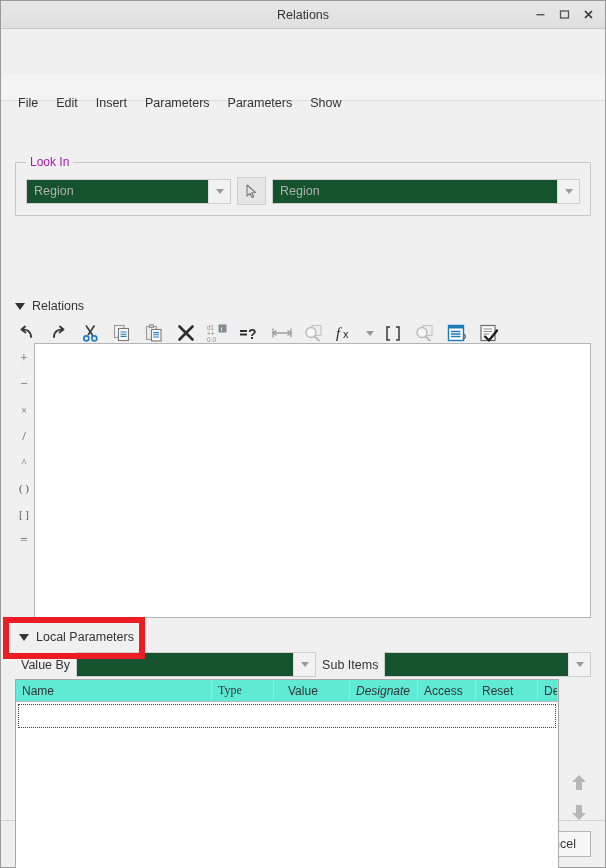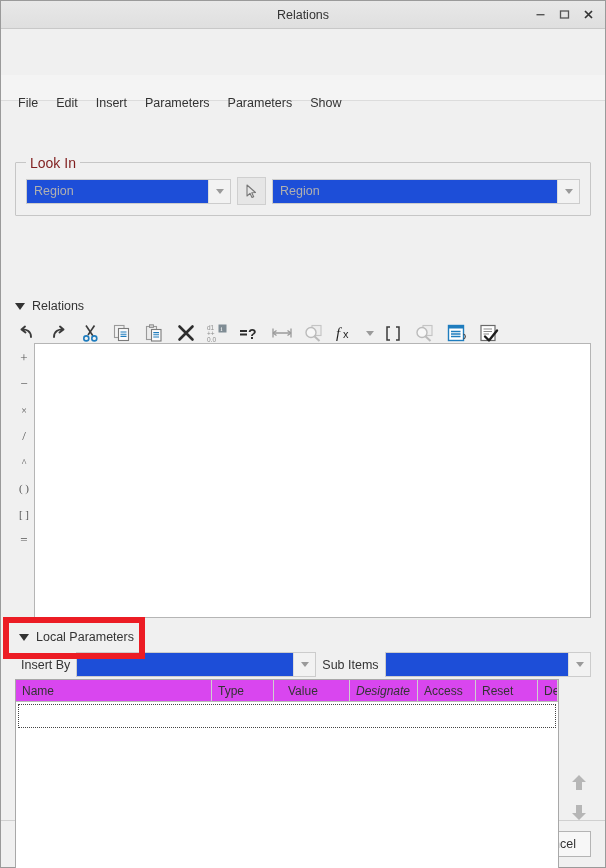--- a/index.html
+++ b/index.html
@@ -48,29 +48,29 @@
   .content{flex:1;position:relative;padding:0;}
 
   
   .groupbox{
     position:absolute;left:14px;top:15px;right:14px;height:52px;
     border:1px solid #c6c6c6;border-radius:1px;
     background:transparent;
   }
   .group-legend{
     position:absolute;left:10px;top:-8px;background:#f0f0f0;
-    padding:0 4px;font-size:14px;color:#7f1d1d;
+    padding:0 4px;font-size:12px;color:#a21caf;
   }
   .lookin-row{
     position:absolute;left:10px;right:10px;top:14px;
     display:flex;align-items:center;gap:6px;
   }
   .combo{
     height:25px;box-sizing:border-box;
-    background:#1d4ed8;border:1px solid #cccccc;
+    background:#14532d;border:1px solid #cccccc;
     display:flex;align-items:center;position:relative;
   }
   .combo .cval{flex:1;padding-left:7px;font-size:12.5px;color:#b0b0b0;overflow:hidden;white-space:nowrap;}
   .combo .cbtn{
     width:21px;height:100%;display:flex;align-items:center;justify-content:center;
     border-left:1px solid #dcdcdc;background:#f2f2f2;
   }
   .caret{width:0;height:0;border-left:4px solid transparent;border-right:4px solid transparent;border-top:5px solid #9a9a9a;}
   .combo-a{width:205px;}
   .combo-b{flex:1;}
@@ -122,21 +122,21 @@
   .flabel{font-size:12.5px;color:#333;white-space:nowrap;}
 
   
   .table-wrap{
     position:absolute;left:14px;top:532px;right:46px;height:230px;
     border:1px solid #a8a8a8;box-sizing:border-box;background:#fff;
     display:flex;flex-direction:column;
   }
   .thead{
     display:flex;height:21px;min-height:21px;
-    background:#d946ef;border-bottom:1px solid #b9b9b9;
+    background:#5eead4;border-bottom:1px solid #b9b9b9;
   }
   .th{
     font-size:12px;color:#333;padding-left:6px;
     display:flex;align-items:center;
     border-right:1px solid #cfcfcf;
     box-sizing:border-box;overflow:hidden;white-space:nowrap;
   }
   .tbody{flex:1;position:relative;background:#fff;}
   .focusrow{
     position:absolute;left:2px;right:2px;top:2px;height:24px;
@@ -380,40 +380,40 @@
     </div>
 
     <div class="editor"></div>
 
     <div class="section-head" style="left:18px;top:483px;">
       <span class="tri"></span>
       <span>Local Parameters</span>
     </div>
 
     <div class="filterrow">
-      <div class="flabel">Insert By</div>
+      <div class="flabel">Value By</div>
       <div class="combo" style="width:240px;">
         <div class="cval"></div>
         <div class="cbtn">
             <span class="caret"></span>
           </div>
       </div>
       <div class="flabel">Sub Items</div>
       <div class="combo" style="flex:1;">
         <div class="cval"></div>
         <div class="cbtn">
             <span class="caret"></span>
           </div>
       </div>
     </div>
 
     <div class="table-wrap">
       <div class="thead">
         <div class="th" style="width:196px;">Name</div>
-        <div class="th" style="width:62px;">Type</div>
+        <div class="th" style="width:62px;font-family:Liberation Serif, serif;">Type</div>
         <div class="th" style="width:68px;margin-left:8px;">Value</div>
         <div class="th" style="width:68px;font-style:italic;">Designate</div>
         <div class="th" style="width:58px;">Access</div>
         <div class="th" style="width:62px;">Reset</div>
         <div class="th" style="flex:1;">Des</div>
       </div>
       <div class="tbody">
         <div class="focusrow"></div>
       </div>
     </div>

